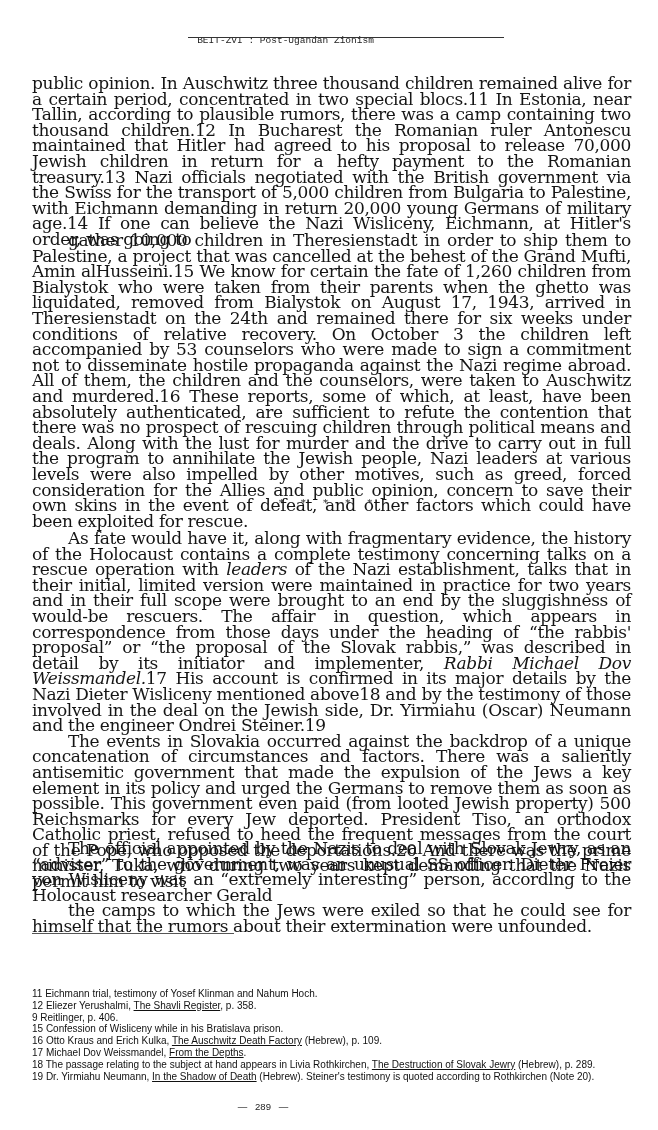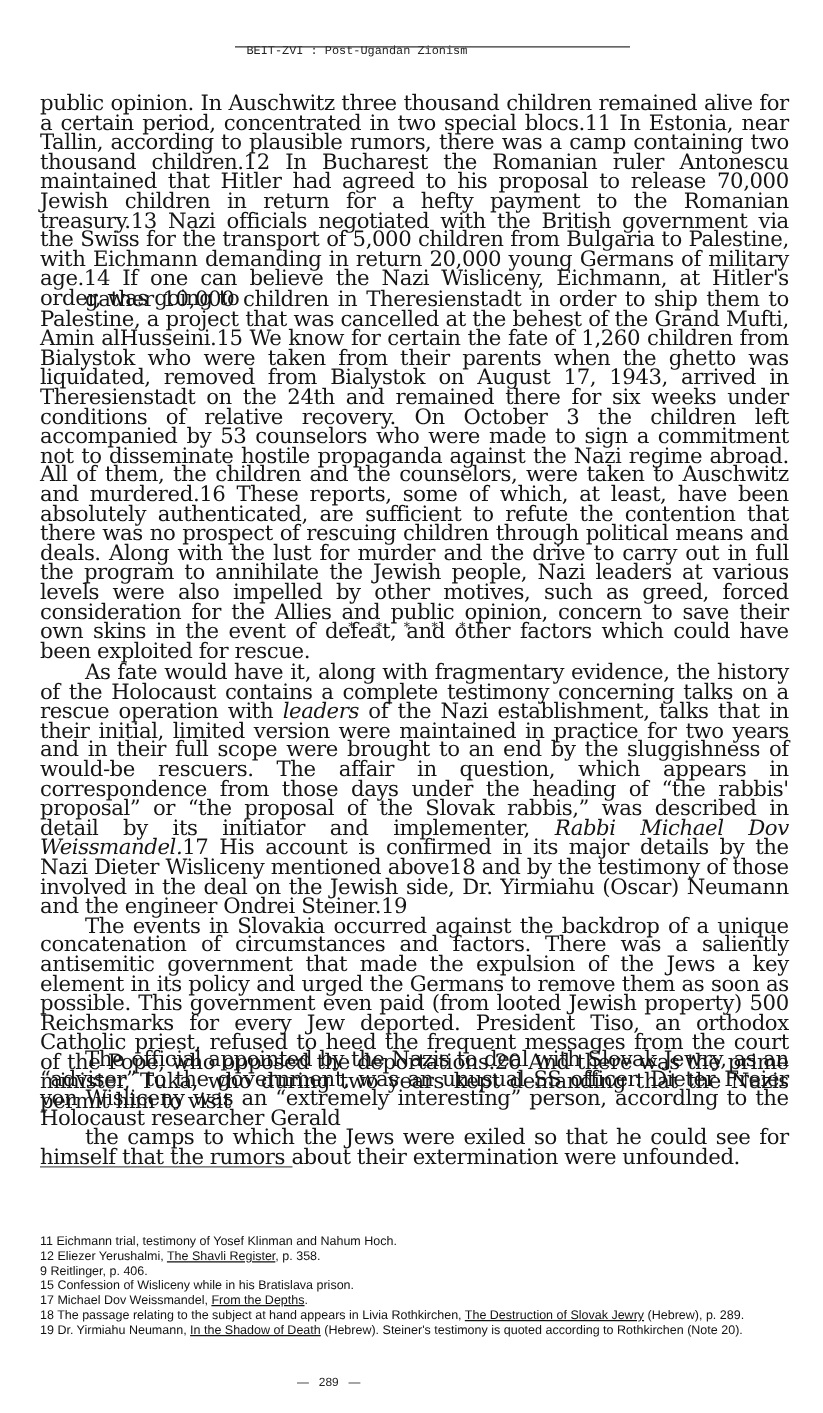--- a/index.html
+++ b/index.html
@@ -64,18 +64,19 @@
   <p class="indent">the camps to which the Jews were exiled so that he could see for himself that the rumors about their extermination were unfounded.</p>
 </div>
 
 <div class="fn-rule"></div>
 
 <div class="footnotes">
   <div><span>11 Eichmann trial, testimony of Yosef Klinman and Nahum Hoch.</span><span class="u"></span><span></span></div>
   <div><span>12 Eliezer Yerushalmi, </span><span class="u">The Shavli Register</span><span>, p. 358.</span></div>
   <div><span>9 Reitlinger, p. 406.</span><span class="u"></span><span></span></div>
   <div><span>15 Confession of Wisliceny while in his Bratislava prison.</span><span class="u"></span><span></span></div>
+  <div><span>16 Otto Kraus and Erich Kulka, </span><span class="u">The Auschwitz Death Factory</span><span> (Hebrew), p. 109.</span></div>
   <div><span>17 Michael Dov Weissmandel, </span><span class="u">From the Depths</span><span>.</span></div>
   <div><span>18 The passage relating to the subject at hand appears in Livia Rothkirchen, </span><span class="u">The Destruction of Slovak Jewry</span><span> (Hebrew), p. 289.</span></div>
   <div><span>19 Dr. Yirmiahu Neumann, </span><span class="u">In the Shadow of Death</span><span> (Hebrew). Steiner's testimony is quoted according to Rothkirchen (Note 20).</span></div>
 </div>
 
 <div class="pagenum" style="white-space:pre;">—   289   —</div>
 
 </body></html>

